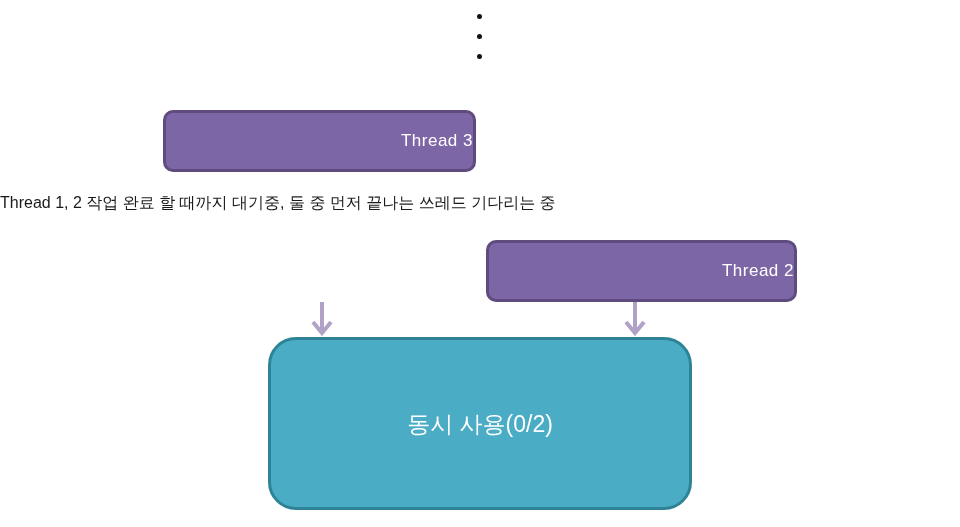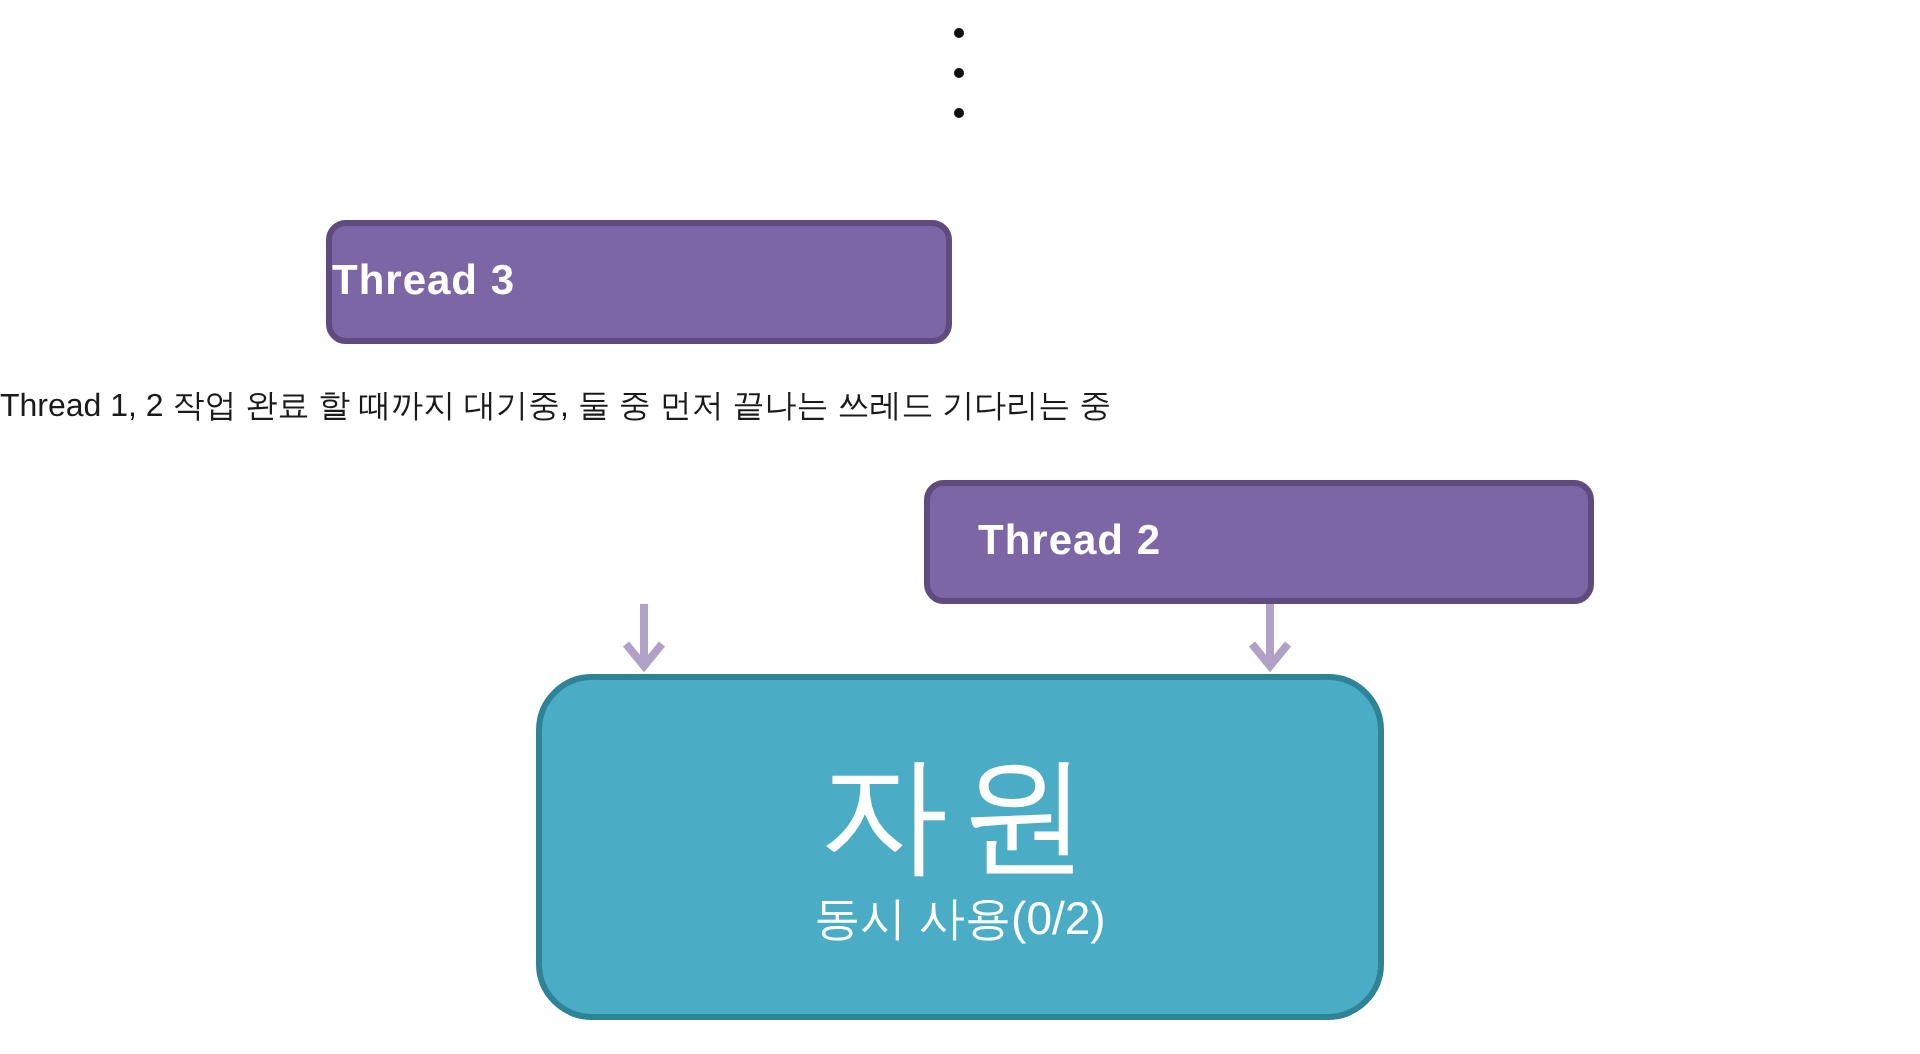--- a/index.html
+++ b/index.html
@@ -34,30 +34,29 @@
   }
   
   .thread-box {
     position: absolute;
     height: 56px;
     background: var(--thread-fill);
     border: 3px solid var(--thread-border);
     border-radius: 10px;
     display: flex;
     align-items: center;
-    justify-content: flex-start;
+    justify-content: flex-end;
     color: var(--text-light);
-    font-size: 21px;
+    font-size: 17px;
     letter-spacing: 0.5px;
-    font-weight: bold;
   }
   .thread-3 { left: 163px; top: 110px; width: 307px; }
   .thread-4 { left: 480px; top: 110px; width: 305px; }
   .thread-1 { left: 163px; top: 240px; width: 307px; }
-  .thread-2 { left: 462px; top: 240px; width: 305px; padding-left: 24px; }
+  .thread-2 { left: 486px; top: 240px; width: 305px; }
   
   .caption {
     position: absolute;
     left: 0;
     top: 193px;
     width: 960px;
     text-align: left;
     font-size: 16px;
     color: var(--caption-text);
   }
@@ -126,17 +125,16 @@
     </svg>
   </div>
   <div class="arrow arrow-2">
     <svg width="24" height="34" viewBox="0 0 24 34">
       <line x1="12" y1="0" x2="12" y2="29" stroke="currentColor" stroke-width="4" fill="none"></line>
       <polyline points="3,20 12,31 21,20" stroke="currentColor" stroke-width="4" fill="none"></polyline>
     </svg>
   </div>
 
   <div class="resource-box">
-    <div class="resource-title">자원</div>
     <div class="resource-subtitle">동시 사용(0/2)</div>
   </div>
 
 </div>
 
 </body></html>

